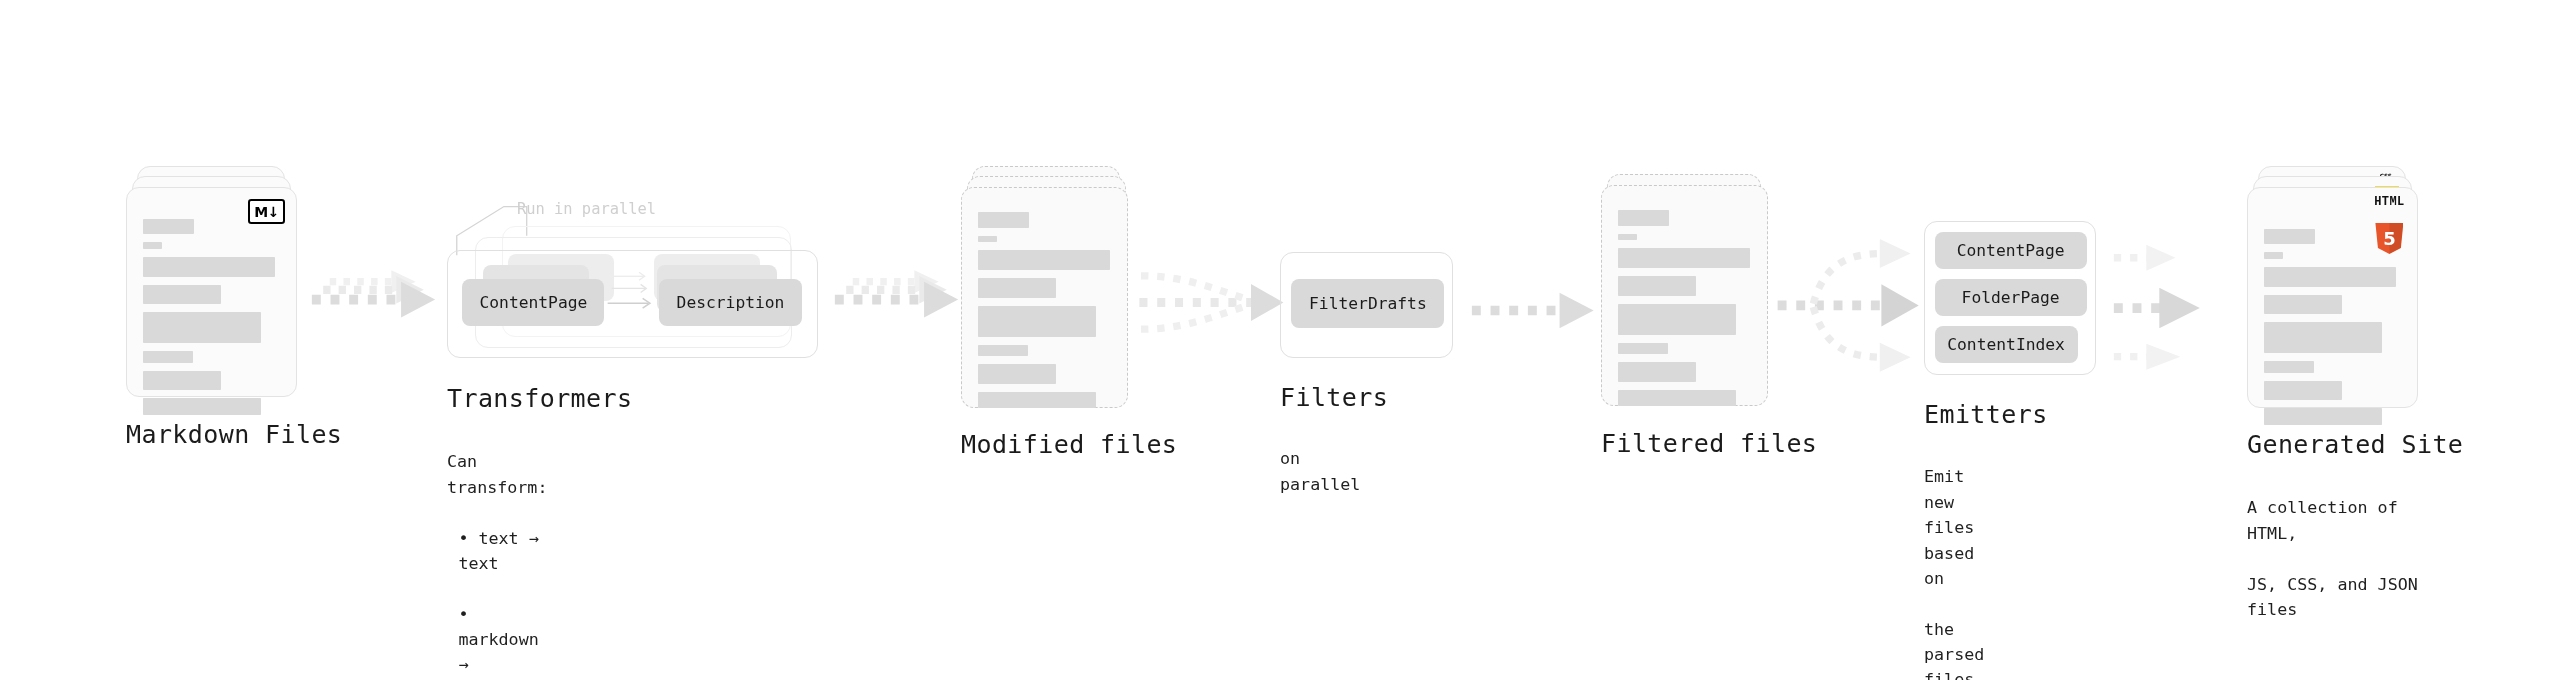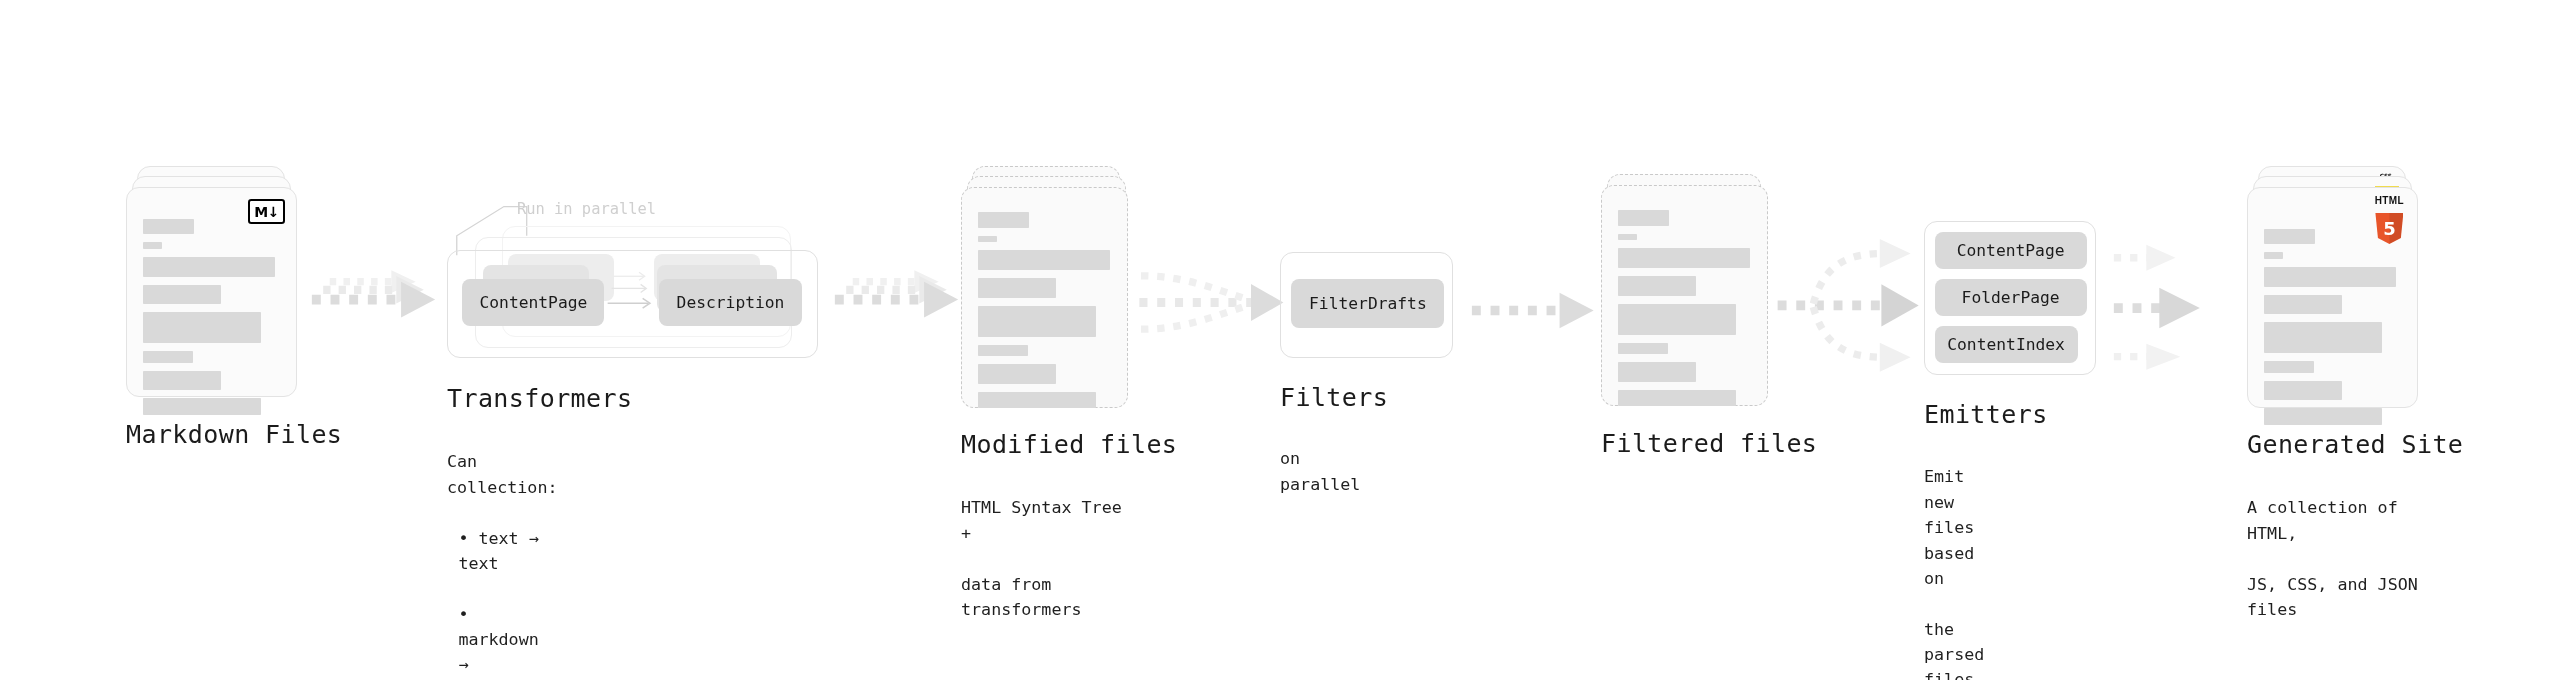--- a/index.html
+++ b/index.html
@@ -86,23 +86,23 @@
     line-height: 1;
     color: #000;
     letter-spacing: -0.8px;
   }
   .md-badge.small { width: 24.4px; height: 15.4px; border-width: 2px; font-size: 9.8px; border-radius: 2.4px; }
   .md-badge.tiny  { width: 21px; height: 13px; border-width: 1.6px;   font-size: 8.1px; border-radius: 2.4px; }
 
   
   .html5 { width: 34px; text-align: center; }
   .html5 .word {
-    font-family: Liberation Sans, sans-serif;
-    font-weight: 700; font-size: 10px; letter-spacing: 0.4px;
-    color: #111; line-height: 1; margin-bottom: 7px;
+    font-family: Liberation Mono, monospace;
+    font-weight: 700; font-size: 12px; letter-spacing: 0.4px;
+    color: #111; line-height: 1; margin-bottom: 15px;
   }
   .html5 .shield {
     position: relative;
     width: 28px; height: 31px;
     margin: 0 auto;
     background: #e8552a;
     clip-path: polygon(0% 0%, 100% 0%, 91% 80%, 50% 100%, 9% 80%);
     display: flex; align-items: center; justify-content: center;
   }
   .html5 .shield::after {
@@ -259,21 +259,21 @@
       <line x1="2" y1="15" x2="52" y2="15" stroke="#cfcfcf" stroke-width="1.8"></line>
       <polyline points="45,9 54,15 45,21" fill="none" stroke="#cfcfcf" stroke-width="1.8"></polyline>
     </svg>
     <div class="chip" style="left:212px; top:92px; width:143px; height:47px;">
       <span>Description</span>
     </div>
 
     <div class="stage-title" style="position:absolute; left:0; top:198px;">Transformers</div>
 
     <div class="stage-desc" style="position:absolute; left:0; top:237px;">
-      <div>Can collection:</div>
+      <div>Can transform:</div>
       <div style="padding-left:11.4px;">• text → text</div>
       <div style="padding-left:11.4px;">• markdown → markdown</div>
       
     </div>
   </div>
 
   <div class="connector" style="left:830px; top:267px;">
     <svg width="146" height="70" viewBox="0 0 180 86" xmlns="http://www.w3.org/2000/svg" aria-hidden="true">
       <line x1="28" y1="18" x2="112" y2="18" stroke="#f0f0f0" stroke-width="9" stroke-dasharray="8 9"></line>
       <polygon points="104,4 134,18 104,32" fill="#f0f0f0"></polygon>
@@ -296,24 +296,20 @@
           <div class="bar" style="width:78px;  height:19.5px;"></div>
           <div class="bar" style="width:118px; height:31px;"></div>
           <div class="bar" style="width:50px;  height:11.4px;"></div>
           <div class="bar" style="width:78px;  height:19.5px;"></div>
           <div class="bar" style="width:118px; height:16.3px;"></div>
         </div>
       </div>
     </div>
 
     <div class="stage-title" style="position:absolute; left:0; top:244px;">Modified files</div>
-    <div class="stage-desc" style="position:absolute; left:0; top:283px;">
-      <div>HTML Syntax Tree +</div>
-      <div>data from transformers</div>
-    </div>
   </div>
 
   <div class="connector" style="left:1136px; top:258px;">
     <svg width="154" height="89" viewBox="0 0 190 110" xmlns="http://www.w3.org/2000/svg" aria-hidden="true">
       <path d="M4 55 L150 55" stroke="#e8e8e8" stroke-width="11" stroke-dasharray="10 12" fill="none"></path>
       <path d="M6 22 C60 22, 96 38, 140 52" stroke="#efefef" stroke-width="9" stroke-dasharray="9 11" fill="none"></path>
       <path d="M6 88 C60 88, 96 72, 140 58" stroke="#efefef" stroke-width="9" stroke-dasharray="9 11" fill="none"></path>
       <polygon points="142,32 182,55 142,78" fill="#dcdcdc"></polygon>
     </svg>
   </div>

